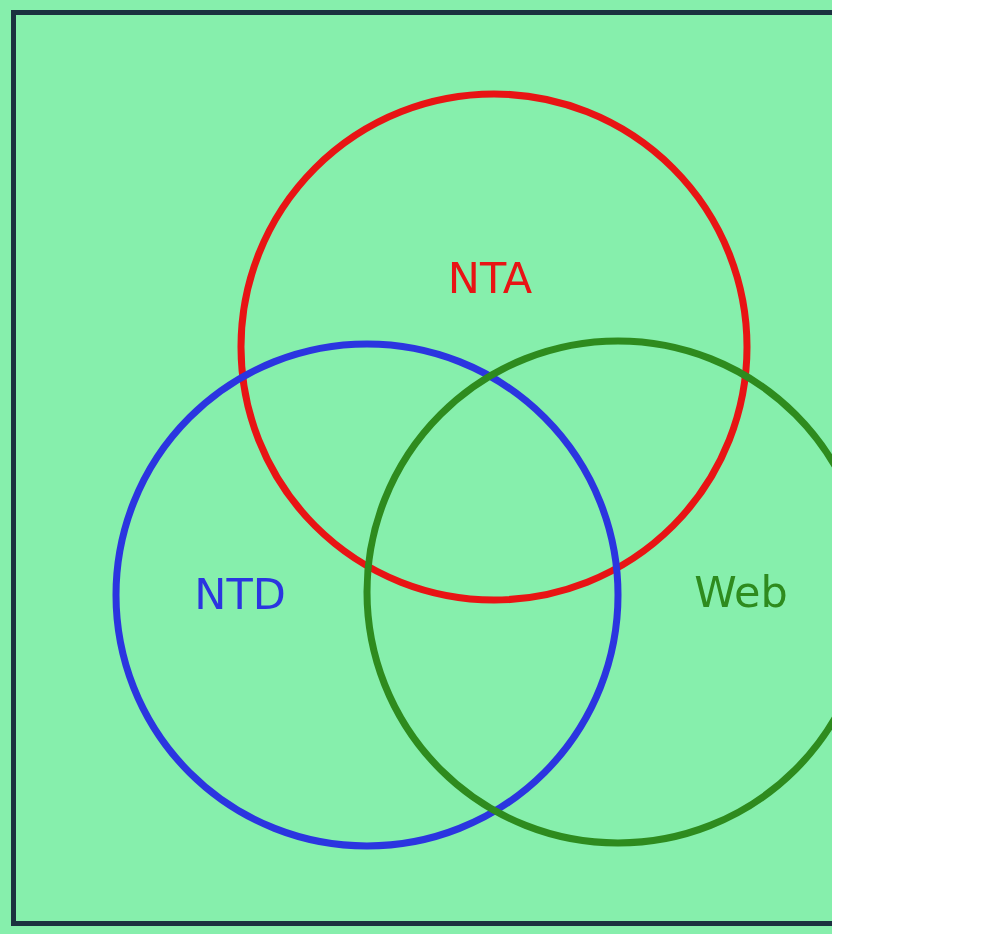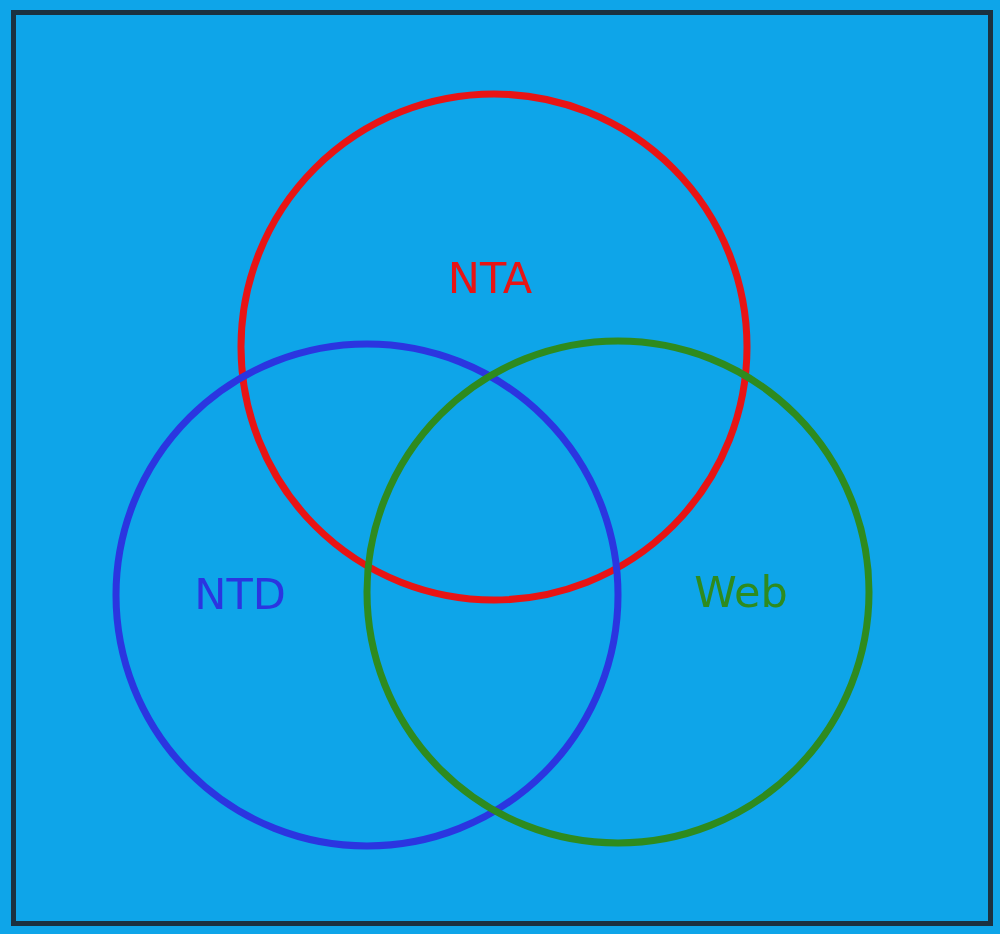--- a/index.html
+++ b/index.html
@@ -2,23 +2,23 @@
 <html><head>
 <meta charset="utf-8">
 <style>
   html, body {
     margin: 0;
     padding: 0;
     background: #ffffff;
   }
   .stage {
     position: relative;
-    width: 1000px;
+    width: 832px;
     height: 934px;
-    background: #0ea5e9;
+    background: #86efac;
     overflow: hidden;
     font-family: "DejaVu Sans", sans-serif;
   }
   svg {
     display: block;
   }
   .venn-circle {
     fill: none;
     stroke-width: 7;
   }

